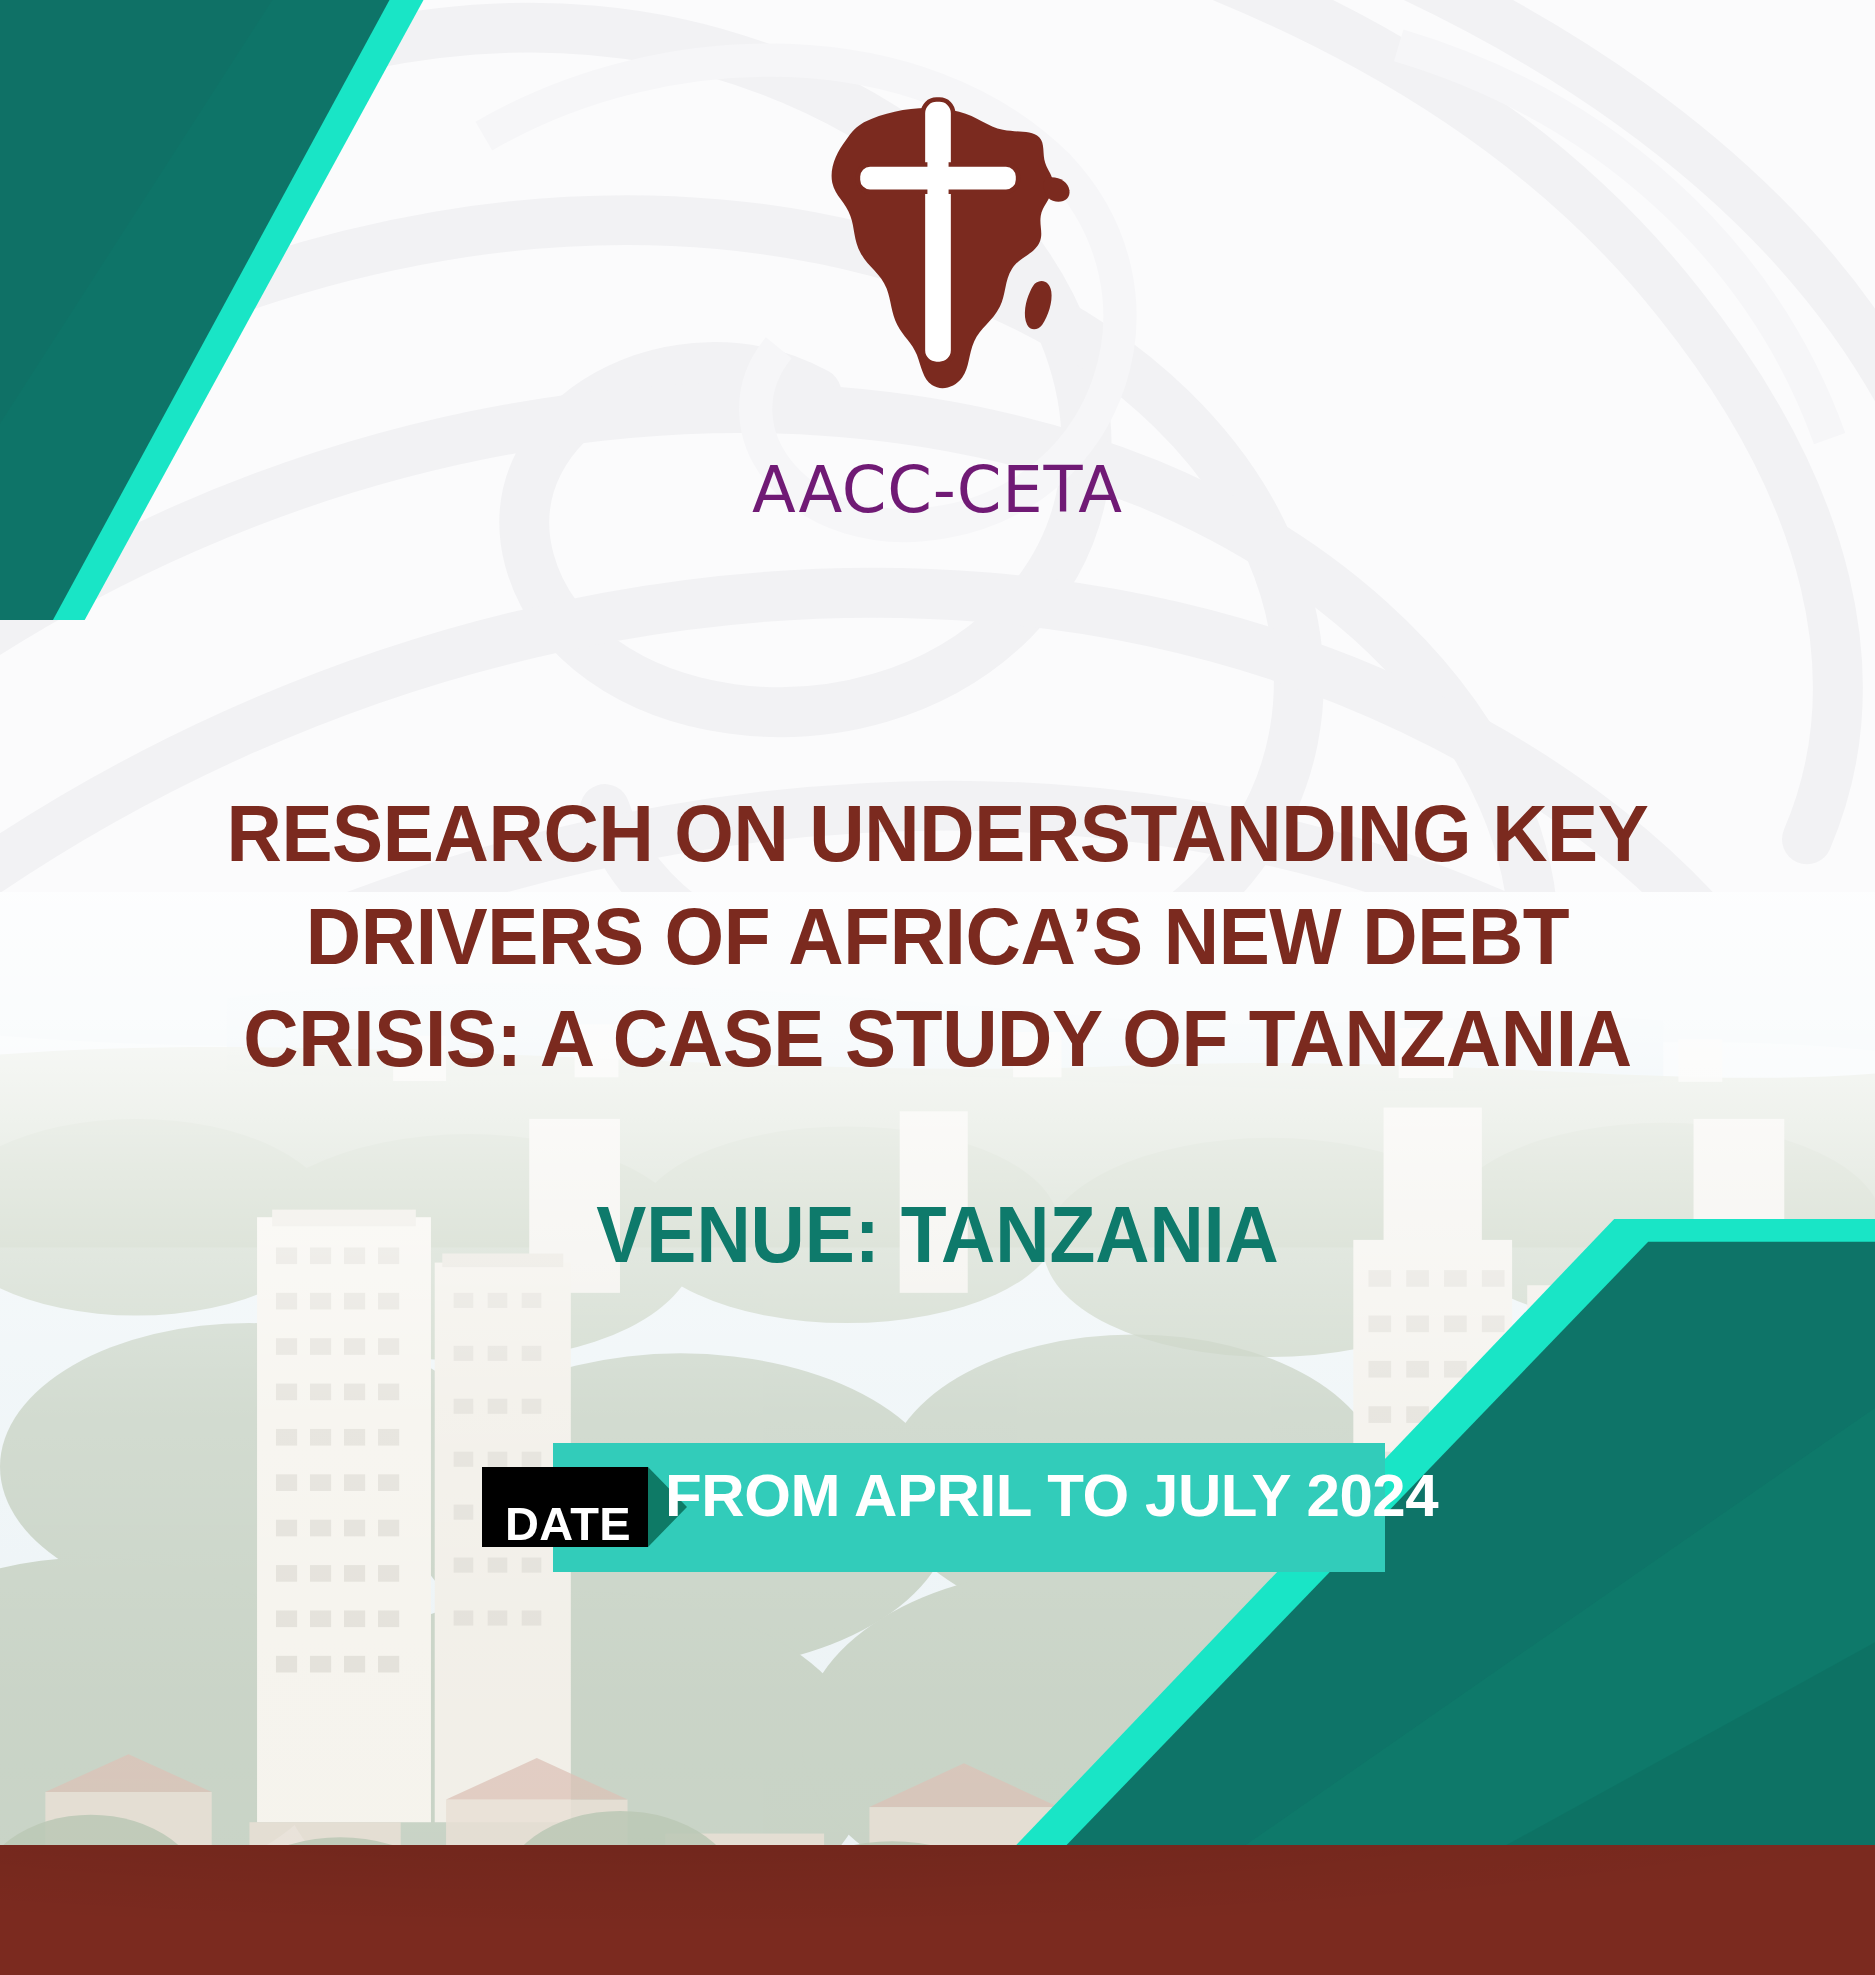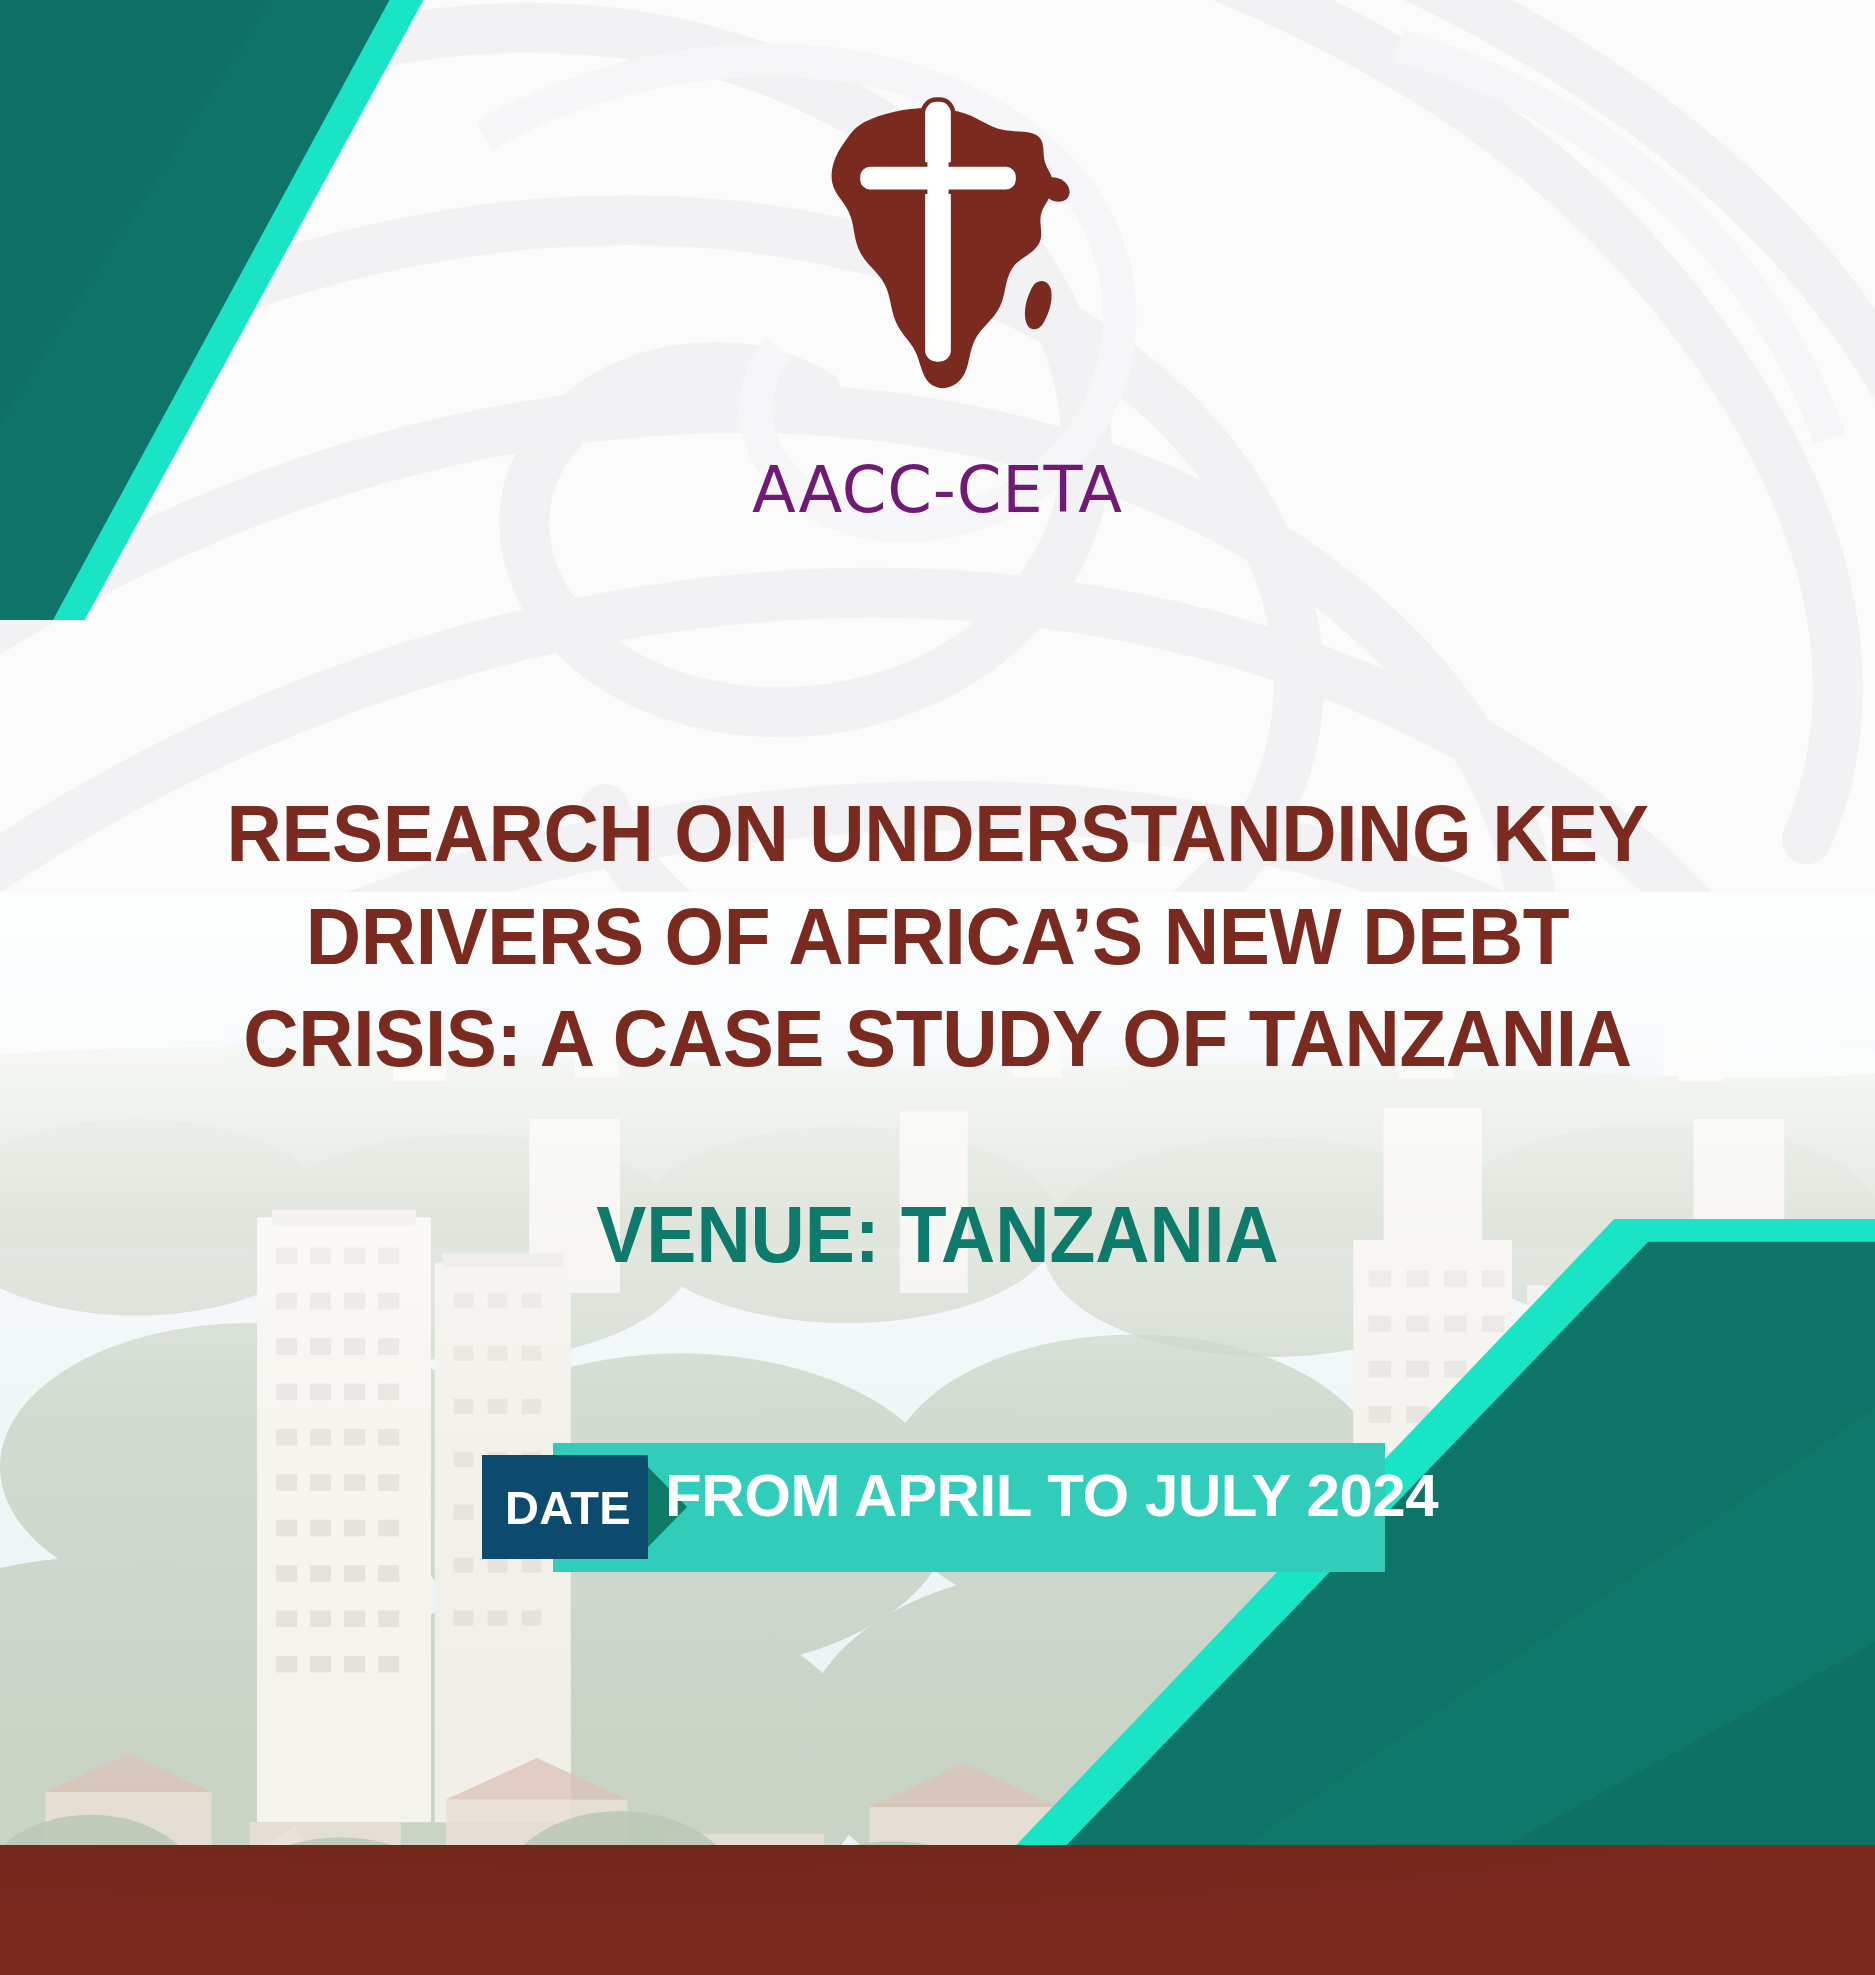--- a/index.html
+++ b/index.html
@@ -132,24 +132,24 @@
   }
   .date-tag {
     position: absolute;
     left: 482px;
     top: 1467px;
     height: 80px;
     display: flex;
     align-items: center;
   }
   .date-tag-body {
-    background: #0c4a6e;
-    height: 104px;
+    background: #000000;
+    height: 80px;
     display: flex;
-    align-items: center;
+    align-items: flex-end;
     padding: 0 16.6px 0 23px;
   }
   .date-tag-label {
     color: #ffffff;
     font-weight: 700;
     font-size: 47px;
     letter-spacing: 0.4px;
     line-height: 1;
     font-family: "Liberation Sans Narrow", "Liberation Sans", sans-serif;
   }

